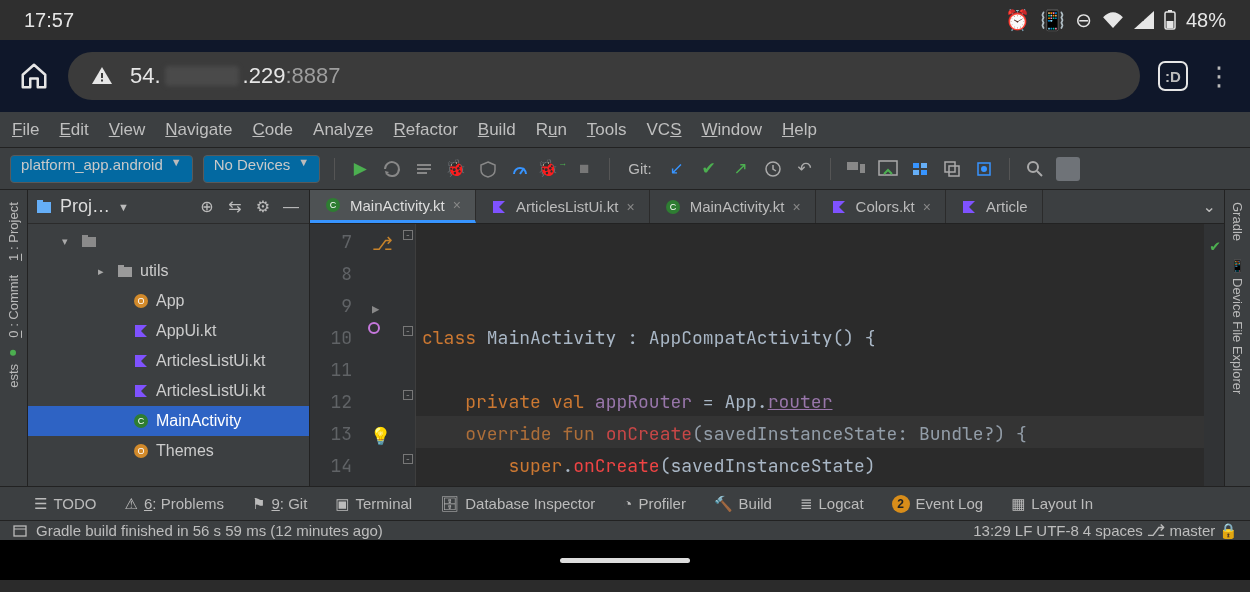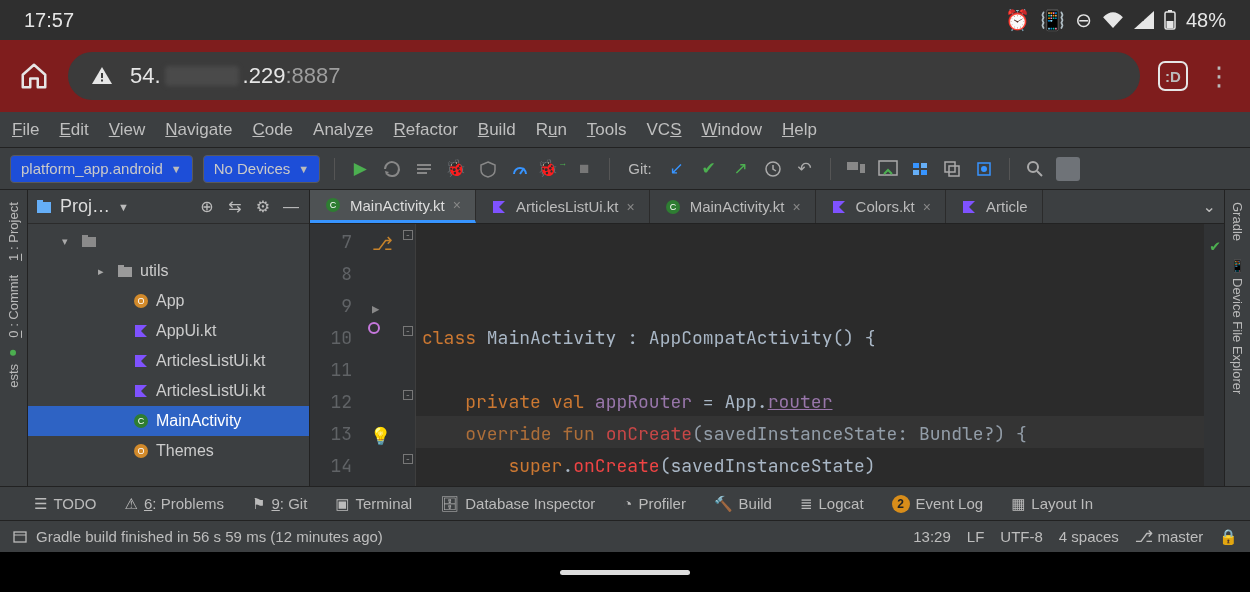--- a/index.html
+++ b/index.html
@@ -19,21 +19,21 @@
     align-items:center;
     justify-content:space-between;
     padding:0 24px;
     font-size:20px;
     color:#e6e6e6;
   }
   .statusbar .right { display:flex; align-items:center; gap:10px; }
   .statusbar .glyph { font-size:20px; }
   
   .browserbar {
-    background:#7f1d1d;
+    background:#0f172a;
     height:72px;
     display:flex;
     align-items:center;
     padding:0 18px;
     gap:18px;
   }
   .home-btn { width:32px; height:32px; display:flex; align-items:center; justify-content:center; }
   .addrbox {
     flex:1;
     background:#3b3b3b;
@@ -70,26 +70,26 @@
   .toolbar {
     background:#3c3f41;
     height:42px;
     display:flex;
     align-items:center;
     padding:0 10px;
     gap:10px;
     border-bottom:1px solid #222;
   }
   .combo {
-    background:#1d4ed8;
+    background:#0369a1;
     border:1px solid #5a5a5a;
     border-radius:4px;
     height:28px;
     display:flex;
-    align-items:center;
+    align-items:flex-start;
     padding:0 10px;
     gap:8px;
     font-size:15px;
     color:#c9c9c9;
   }
   .tri-down { font-size:11px; color:#bbb; }
   .tool-icon { width:22px; height:22px; display:flex; align-items:center; justify-content:center; font-size:17px; color:#aaa; }
   .tool-icon.green { color:#4caf50; }
   .tool-icon.blue { color:#3794ff; }
   .git-label { font-size:15px; color:#bbb; margin:0 4px; }
@@ -262,27 +262,27 @@
     padding:0 6px 0 34px;
     gap:22px;
     font-size:15px;
     color:#bbb;
   }
   .btool { display:flex; align-items:center; gap:6px; white-space:nowrap; }
   .btool .num { text-decoration:underline; }
   .badge-yellow { width:18px; height:18px; background:#d88d1a; color:#222; border-radius:50%; font-size:12px; display:flex; align-items:center; justify-content:center; font-weight:bold; }
   
   .ide-status {
-    height:32px;
+    height:20px;
     background:#3c3f41;
     border-top:1px solid #222;
     display:flex;
     align-items:center;
     padding:0 12px;
-    gap:16px;
+    gap:4px;
     font-size:15px;
     color:#bdbdbd;
   }
   .ide-status .msg { flex:1; display:flex; align-items:center; gap:8px; }
   .ide-status .seg { white-space:nowrap; }
   .branch-ico { color:#bbb; font-size:16px; }
   .lock-ico { color:#bbb; font-size:15px; }
   
   .blackbottom {
     height:40px; background:#000; display:flex; align-items:center; justify-content:center;

